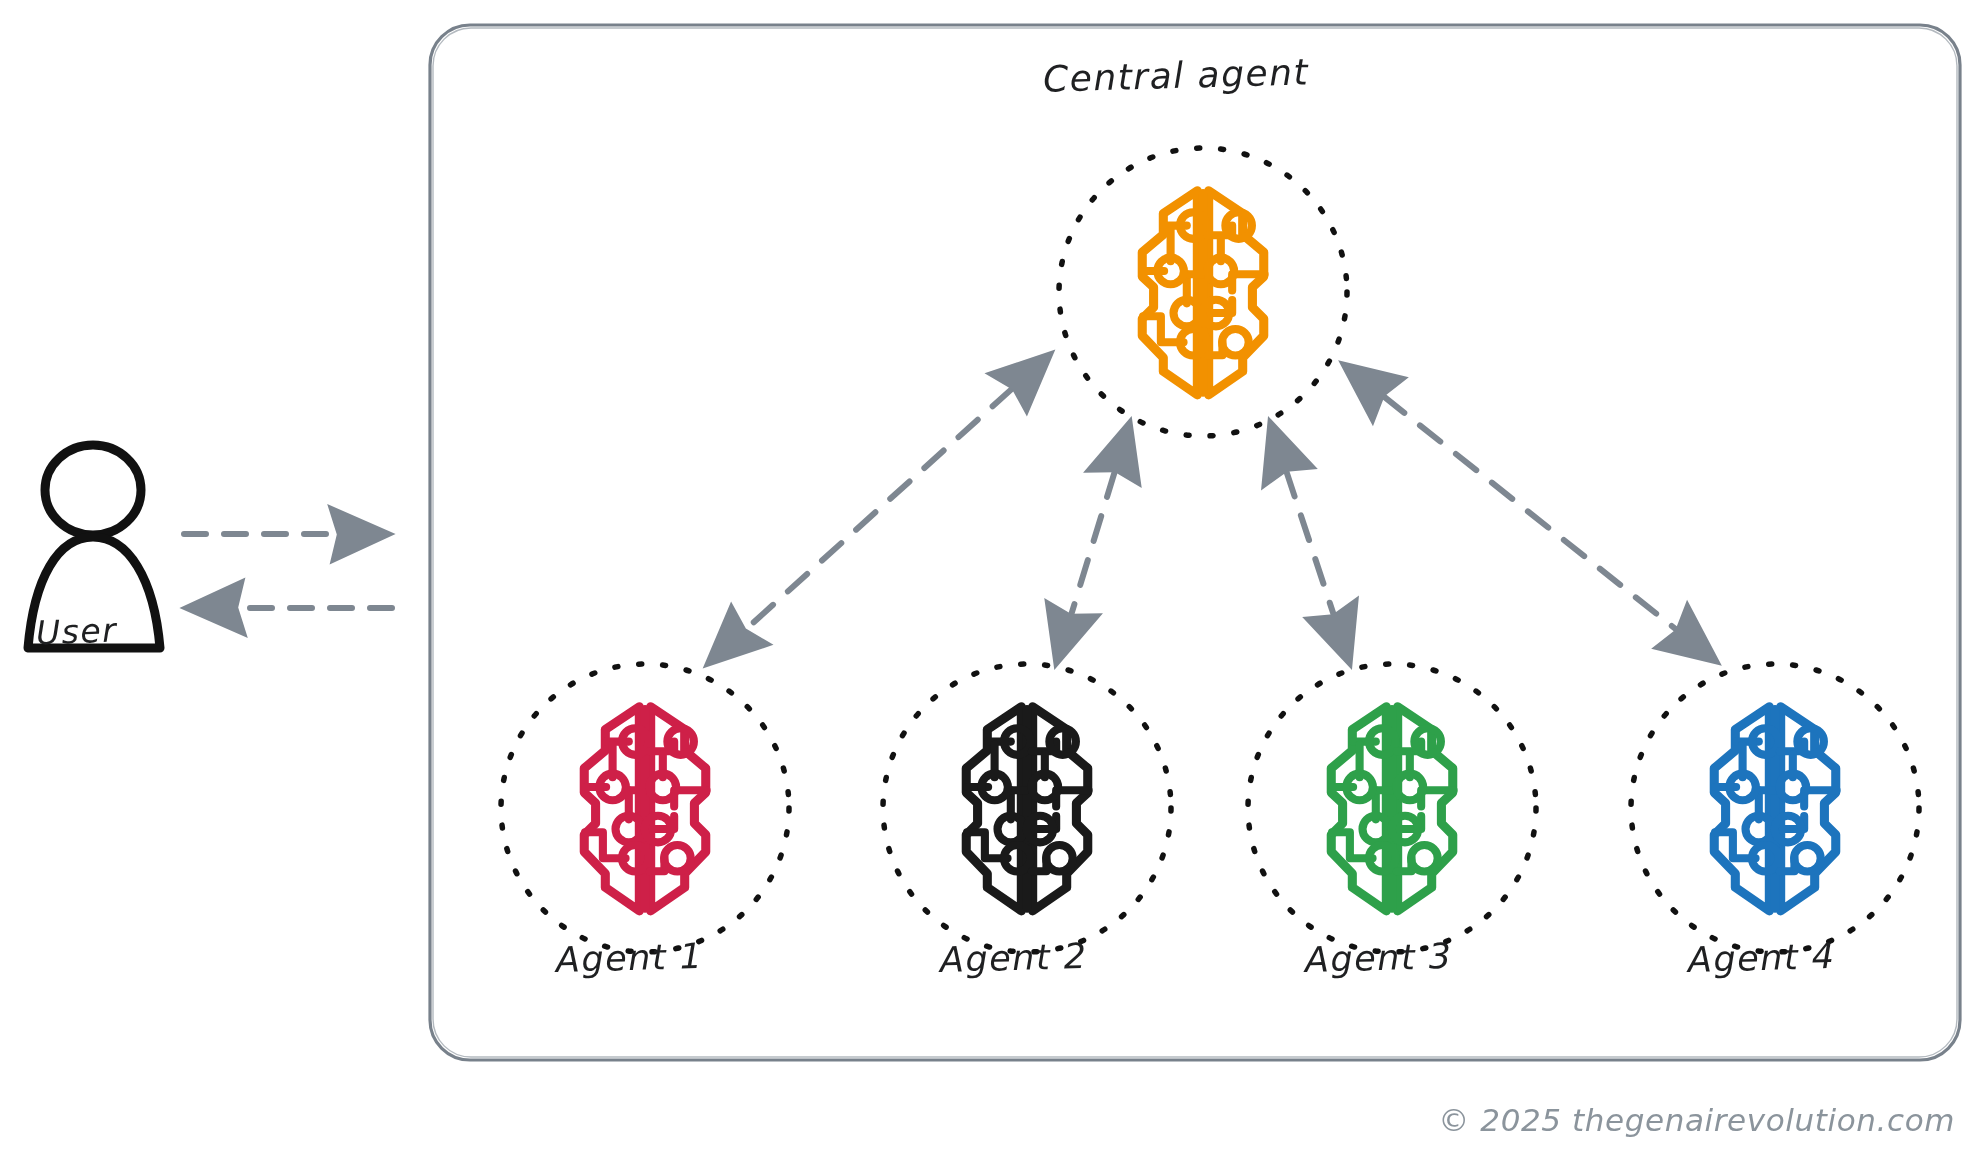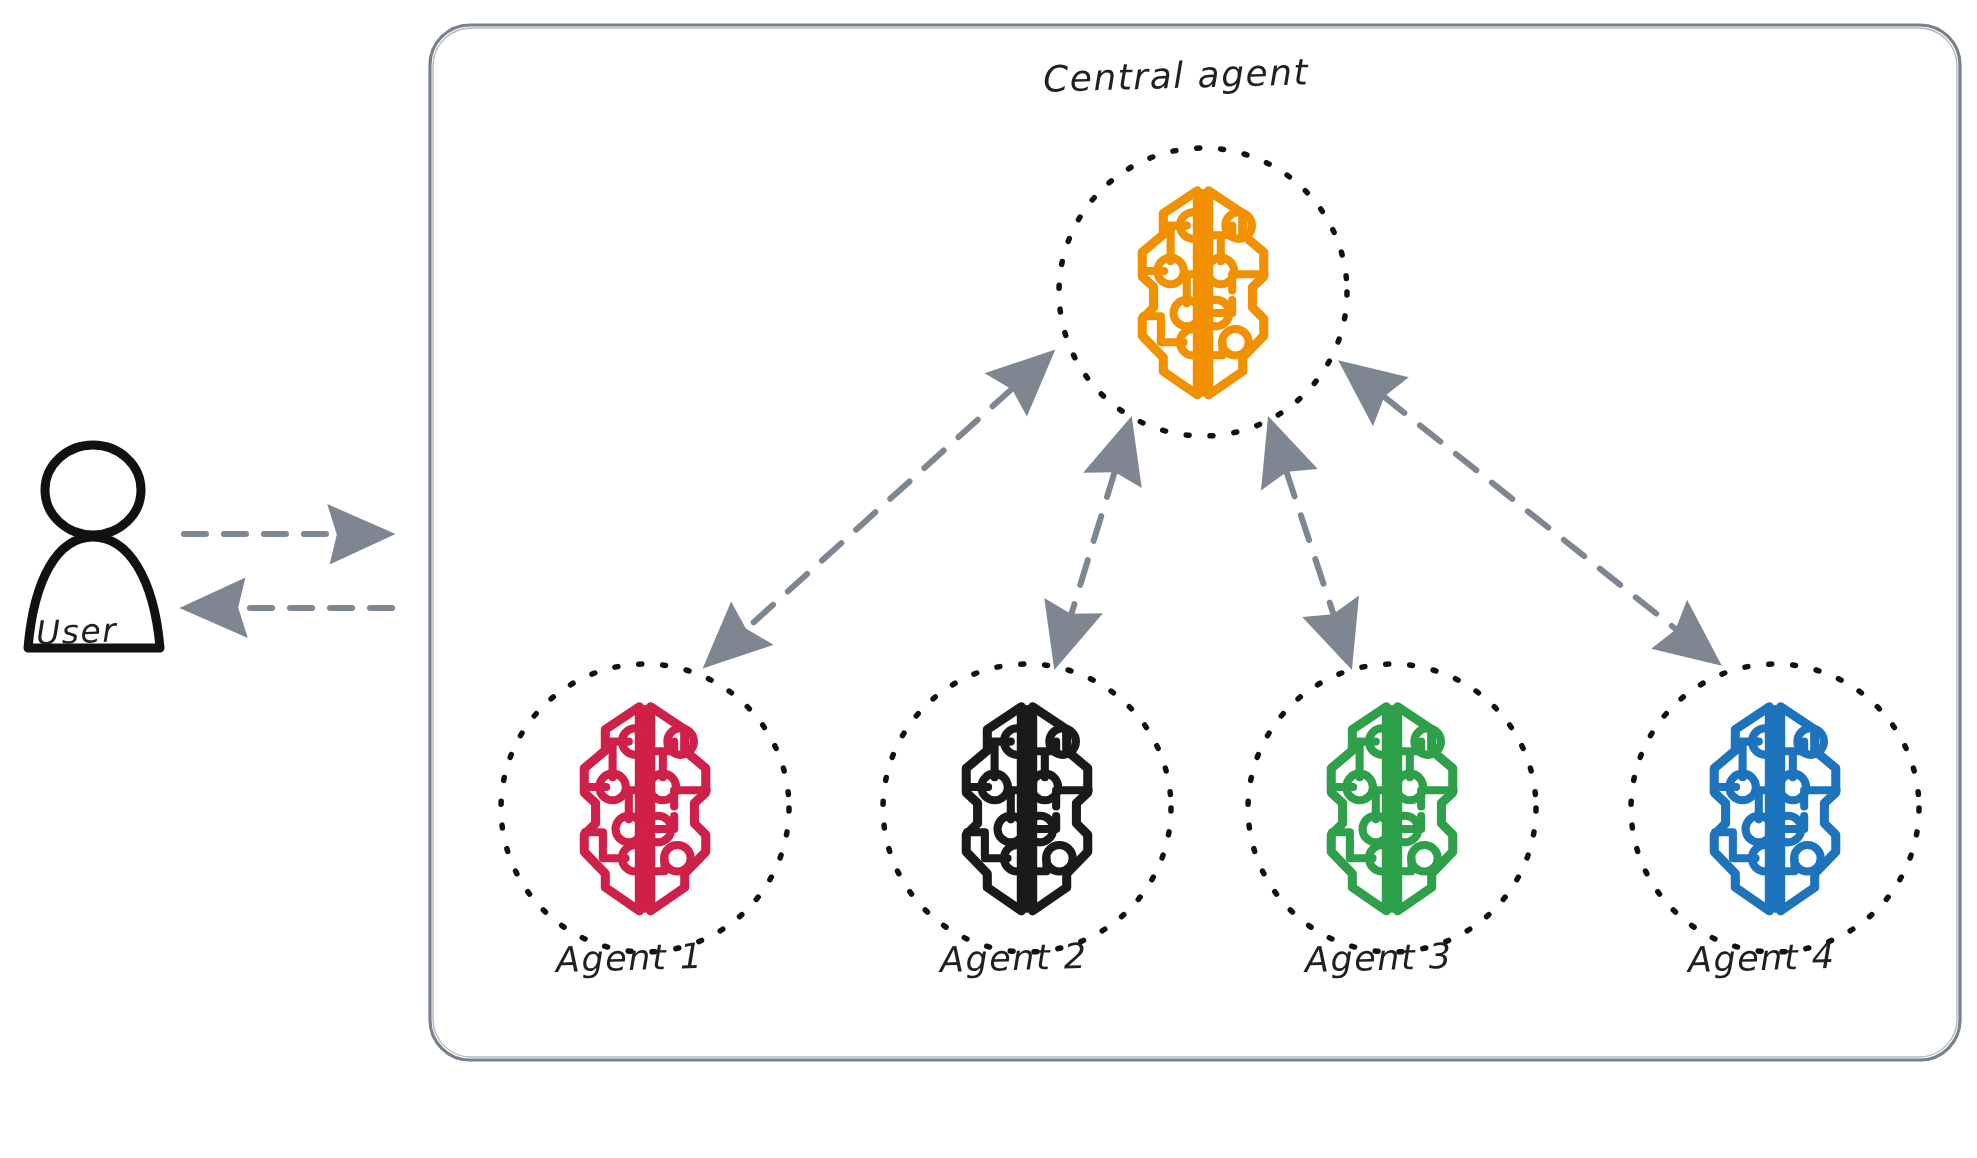--- a/index.html
+++ b/index.html
@@ -190,14 +190,15 @@
   <div class="hand-label agent-label" id="agent-label-0">Agent 1</div>
 
   <div class="hand-label agent-label" id="agent-label-1">Agent 2</div>
 
   <div class="hand-label agent-label" id="agent-label-2">Agent 3</div>
 
   <div class="hand-label agent-label" id="agent-label-3">Agent 4</div>
 
   <div class="hand-label" id="user-label">User</div>
 
+  <div id="footer-credit">© 2025 thegenairevolution.com</div>
 
 </div>
 
 </body></html>

